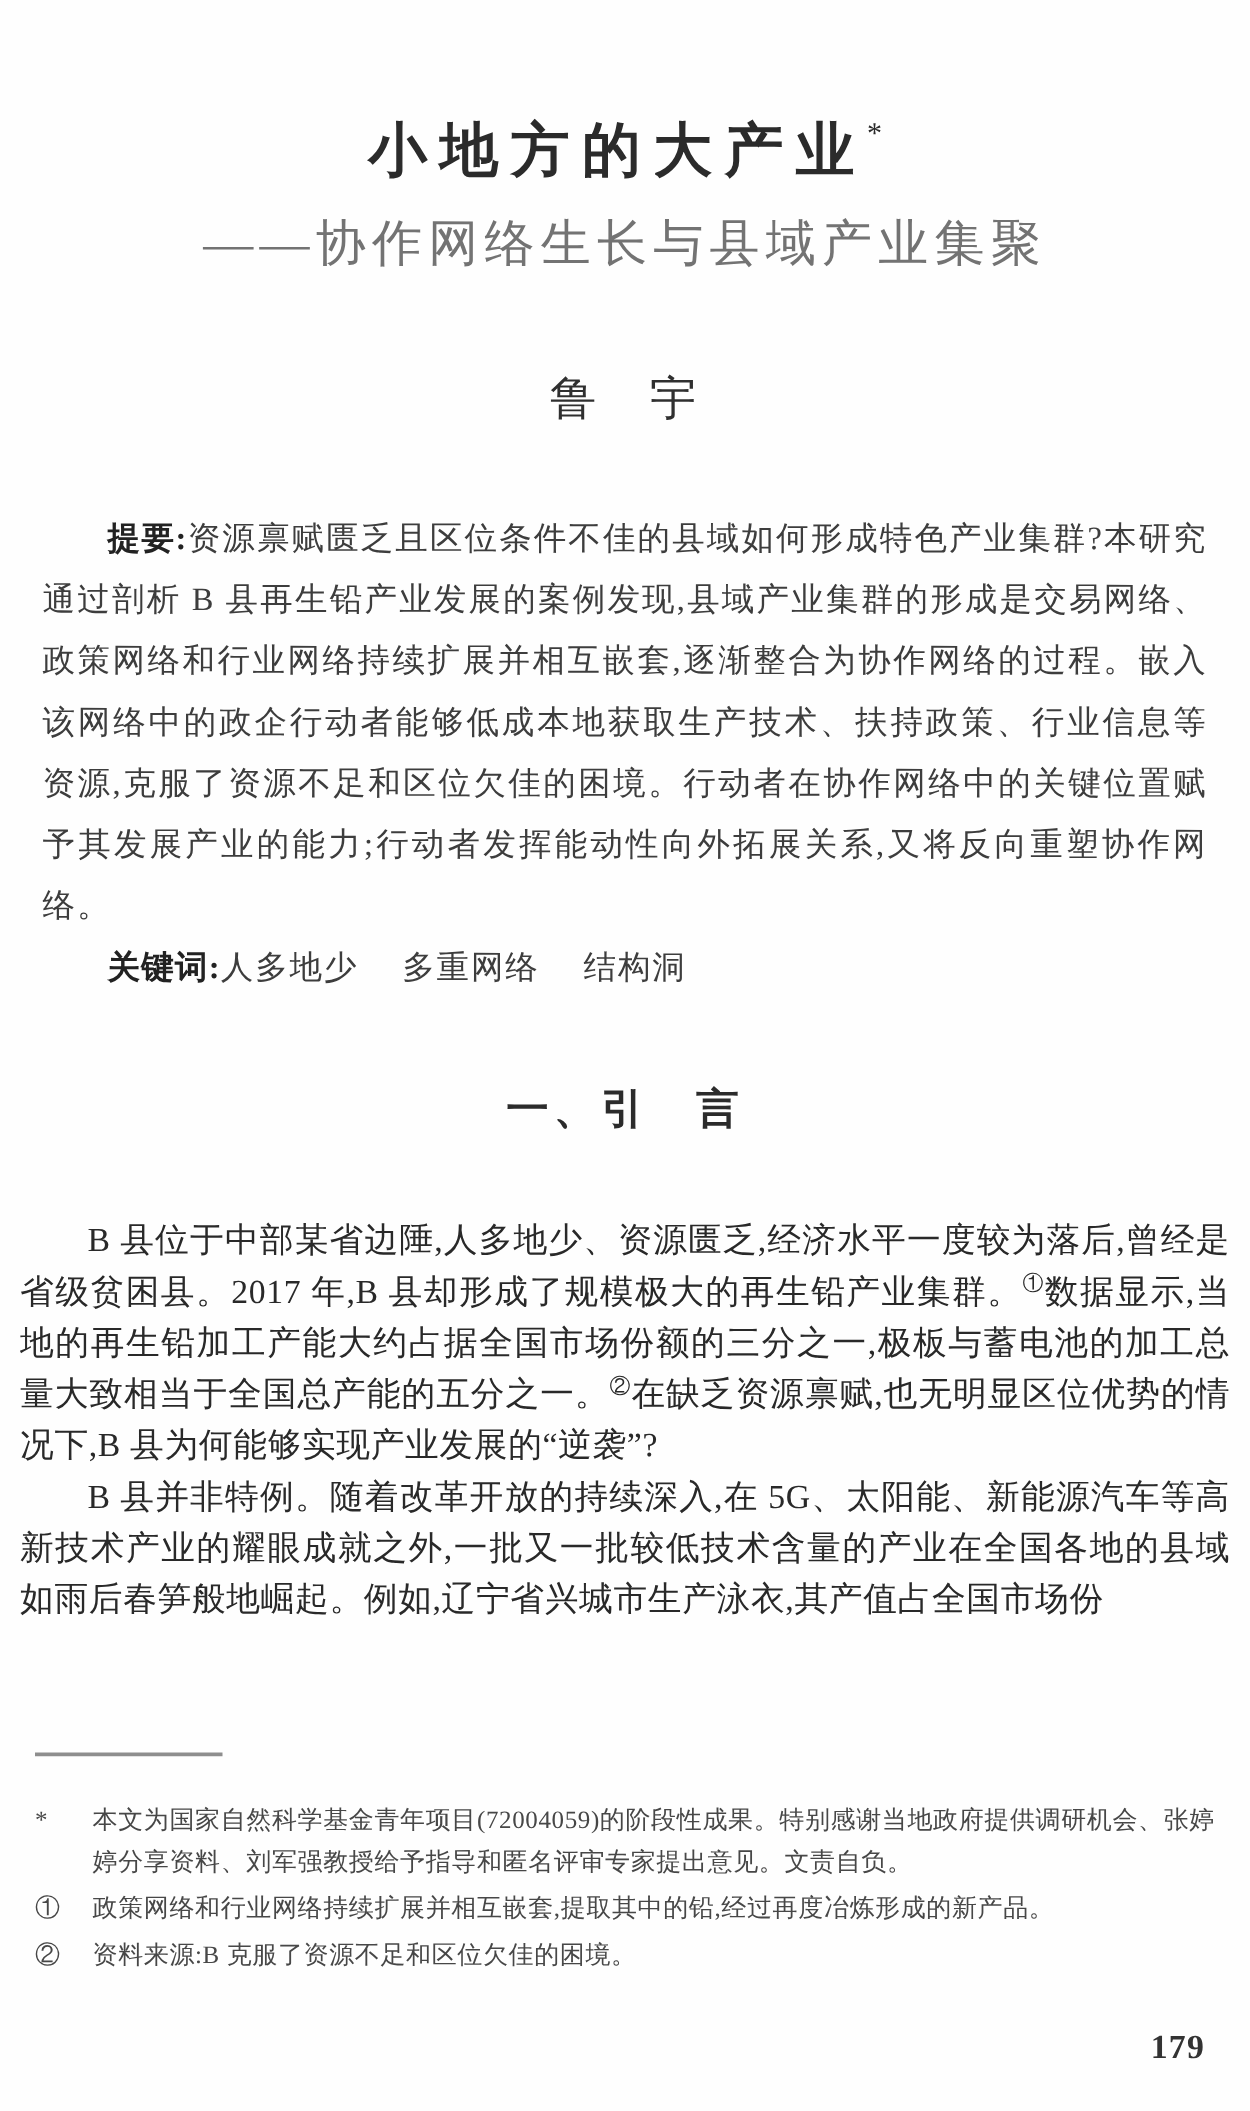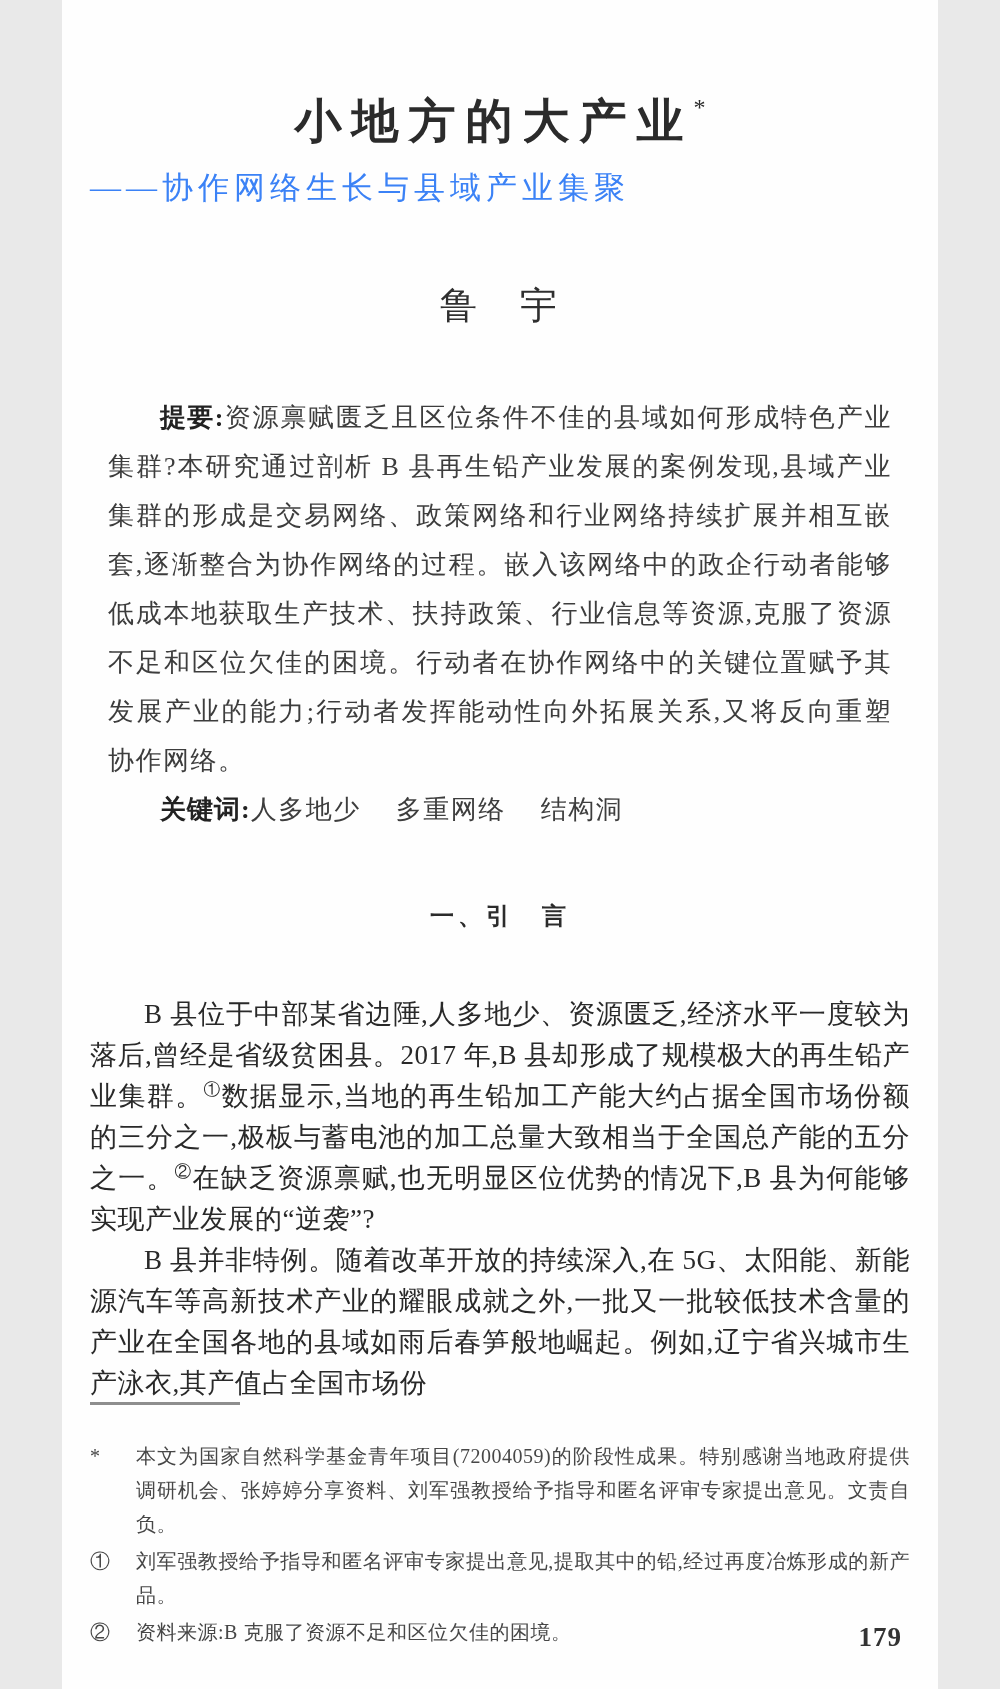--- a/index.html
+++ b/index.html
@@ -1,23 +1,23 @@
 <!DOCTYPE html>
 <html lang="zh"><head>
 <meta charset="utf-8">
 <style>
   html, body { margin: 0; padding: 0; background: #e9e9e9; }
   .page {
     position: relative;
-    width: 876px;
+    width: 1000px;
     height: 1689px;
     margin: 0 auto;
     background: #fefefe;
     box-sizing: border-box;
-    padding: 0 28px;
+    padding: 0 16px;
     font-family: "Liberation Serif", "DejaVu Serif", serif;
     color: #2b2b2b;
     overflow: hidden;
   }
   .title {
     margin: 0;
     padding-top: 92px;
     text-align: center;
     font-size: 47px;
     font-weight: 600;
@@ -25,24 +25,25 @@
     line-height: 1.25;
   }
   .title .title-ref {
     font-size: 24px;
     font-weight: 400;
     vertical-align: 22px;
     letter-spacing: 0;
   }
   .subtitle {
     margin-top: 16px;
-    font-size: 31px;
+    text-align: center;
+    font-size: 40px;
     font-weight: 400;
     letter-spacing: 5px;
-    color: #3b82f6;
+    color: #737373;
   }
   .author {
     margin-top: 72px;
     text-align: center;
     font-size: 37px;
     letter-spacing: 3px;
     color: #2f2f2f;
   }
   .abstract {
     margin-top: 62px;
@@ -60,21 +61,21 @@
   .inline-label {
     font-weight: 700;
     color: #222;
     letter-spacing: 1px;
   }
   .keyword { margin-right: 1.35em; }
   .keyword:last-child { margin-right: 0; }
   .section-heading {
     margin: 66px 0 0 0;
     text-align: center;
-    font-size: 24px;
+    font-size: 34px;
     font-weight: 600;
     letter-spacing: 4px;
     color: #2b2b2b;
   }
   .body-para {
     margin: 0;
     font-size: 27px;
     line-height: 41px;
     text-align: justify;
     text-indent: 2em;
@@ -143,21 +144,21 @@
   <p class="body-para">B 县并非特例。随着改革开放的持续深入,在 5G、太阳能、新能源汽车等高新技术产业的耀眼成就之外,一批又一批较低技术含量的产业在全国各地的县域如雨后春笋般地崛起。例如,辽宁省兴城市生产泳衣,其产值占全国市场份</p>
 
   <div class="footnotes">
     <div class="fn-divider"></div>
     <div class="fn-row">
       <span class="fn-marker">*</span>
       <span class="fn-text">本文为国家自然科学基金青年项目(72004059)的阶段性成果。特别感谢当地政府提供调研机会、张婷婷分享资料、刘军强教授给予指导和匿名评审专家提出意见。文责自负。</span>
     </div>
     <div class="fn-row">
       <span class="fn-marker">①</span>
-      <span class="fn-text">刘军强教授给予指导和匿名评审专家提出意见,提取其中的铅,经过再度冶炼形成的新产品。</span>
+      <span class="fn-text">政策网络和行业网络持续扩展并相互嵌套,提取其中的铅,经过再度冶炼形成的新产品。</span>
     </div>
     <div class="fn-row">
       <span class="fn-marker">②</span>
       <span class="fn-text">资料来源:B 克服了资源不足和区位欠佳的困境。</span>
     </div>
   </div>
 
   <div class="page-number">179</div>
 
 </div>

